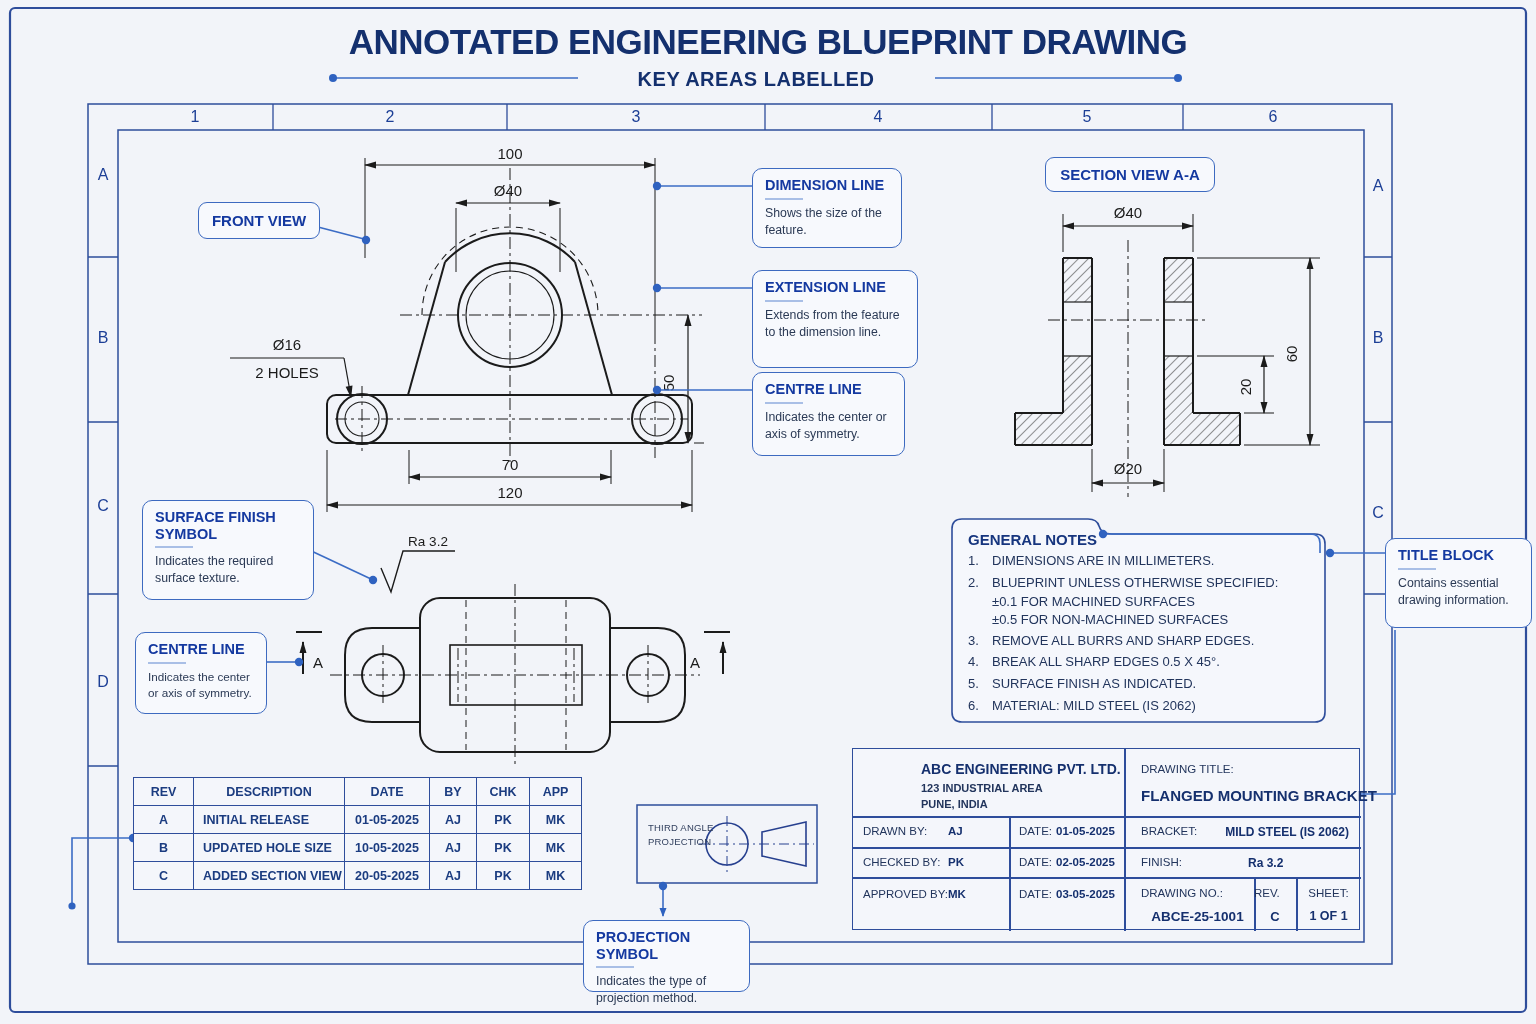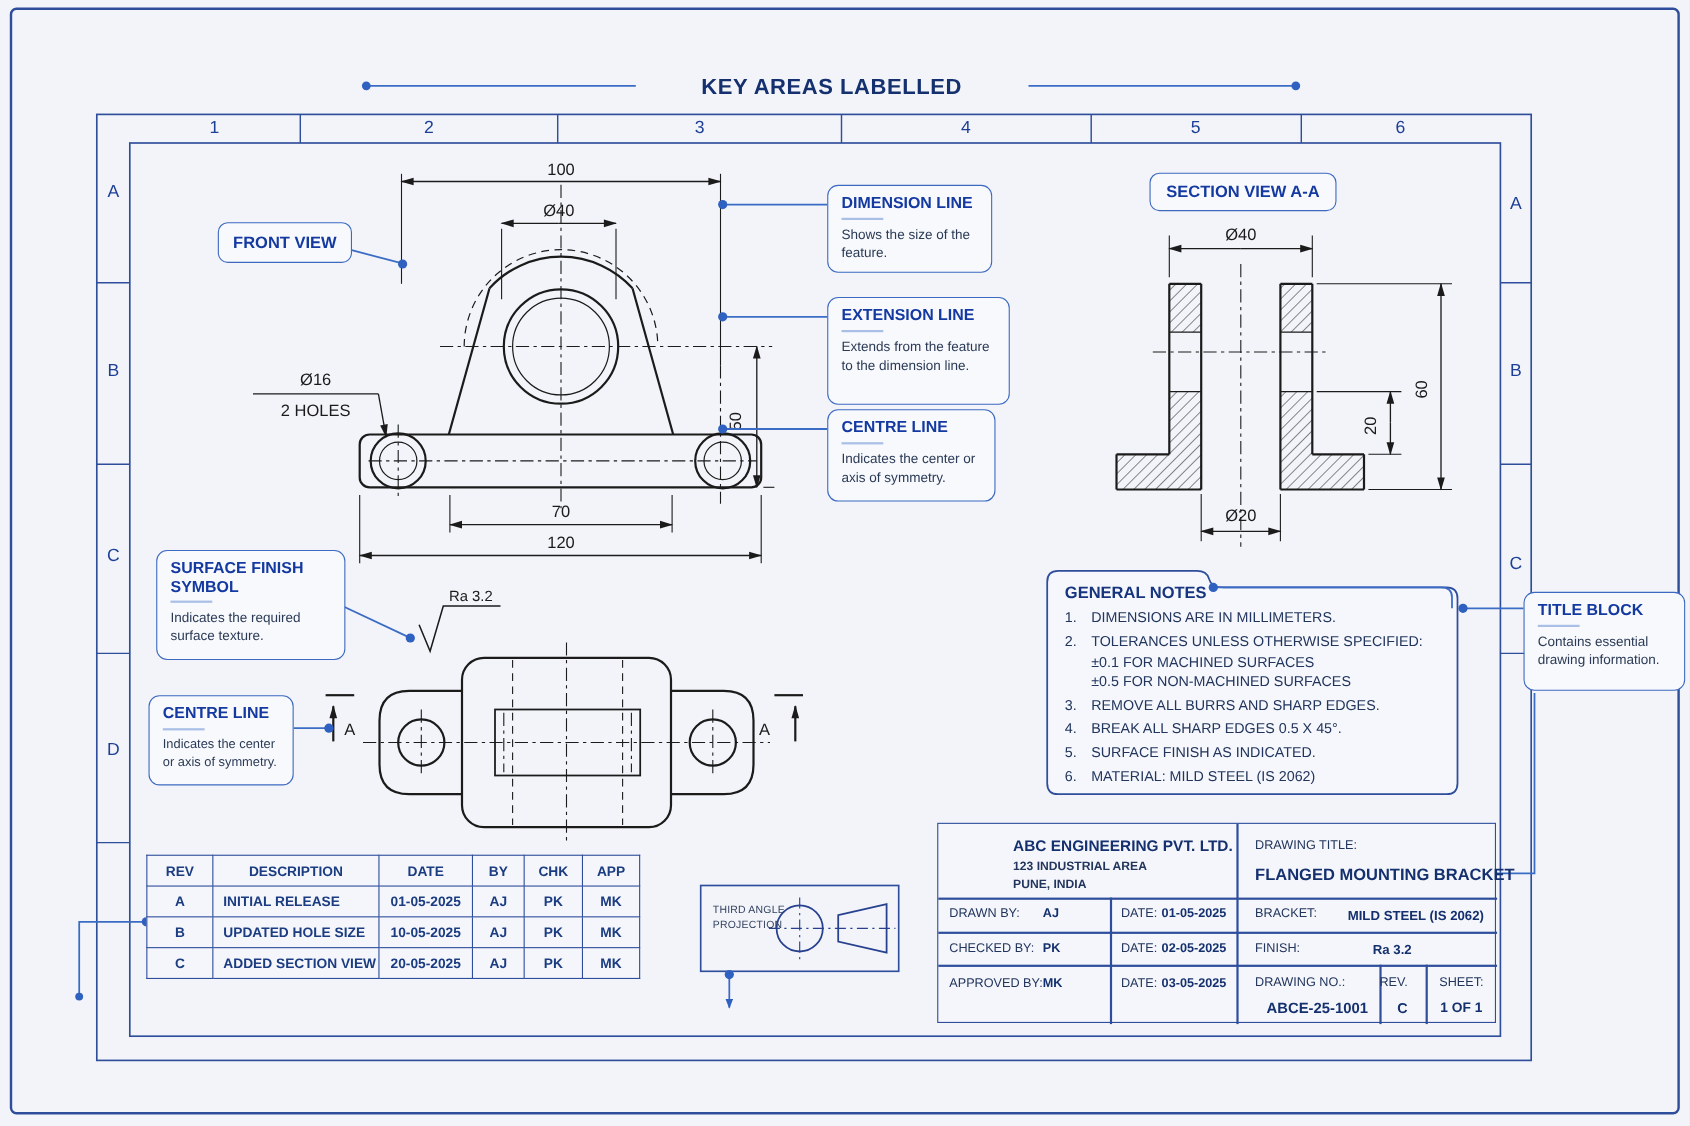--- a/index.html
+++ b/index.html
@@ -265,20 +265,21 @@
         <circle cx="133" cy="838" r="4.2"></circle>
         <circle cx="72" cy="906" r="3.6"></circle>
         <circle cx="663" cy="886" r="4.2"></circle>
         <circle cx="1103" cy="534" r="4.2"></circle>
         <circle cx="1330" cy="553" r="4.2"></circle>
         <circle cx="1357" cy="794" r="4.2"></circle>
       </g>
     </g>
   </svg>
 
+  <div class="t" style="left:768px;top:22px;transform:translateX(-50%);font-size:35px;font-weight:bold;color:#14306e;letter-spacing:-0.5px;z-index:2">ANNOTATED ENGINEERING BLUEPRINT DRAWING</div>
   <div class="t" style="left:756px;top:68px;transform:translateX(-50%);font-size:20px;font-weight:bold;color:#14306e;letter-spacing:0.5px;z-index:2">KEY AREAS LABELLED</div>
 
   <span class="gridlab" style="left:195px;top:117px">1</span>
   <span class="gridlab" style="left:390px;top:117px">2</span>
   <span class="gridlab" style="left:636px;top:117px">3</span>
   <span class="gridlab" style="left:878px;top:117px">4</span>
   <span class="gridlab" style="left:1087px;top:117px">5</span>
   <span class="gridlab" style="left:1273px;top:117px">6</span>
   <span class="gridlab" style="left:103px;top:175px">A</span>
   <span class="gridlab" style="left:103px;top:338px">B</span>
@@ -313,31 +314,36 @@
   <div class="co" style="left:142px;top:500px;width:172px;height:100px">
     <h3 style="white-space:normal">SURFACE FINISH SYMBOL</h3>
     <div class="ul"></div>
     <p>Indicates the required surface texture.</p>
   </div>
   <div class="co" style="left:135px;top:632px;width:132px;height:82px">
     <h3>CENTRE LINE</h3>
     <div class="ul"></div>
     <p style="font-size:11.7px">Indicates the center or axis of symmetry.</p>
   </div>
+  <div class="co" style="left:583px;top:920px;width:167px;height:72px">
+    <h3>PROJECTION SYMBOL</h3>
+    <div class="ul"></div>
+    <p>Indicates the type of projection method.</p>
+  </div>
   <div class="co" style="left:1385px;top:538px;width:147px;height:90px">
     <h3>TITLE BLOCK</h3>
     <div class="ul"></div>
     <p>Contains essential drawing information.</p>
   </div>
 
   <div class="notetx" style="left:968px;top:531px;font-size:15px;font-weight:bold;color:#16357e">GENERAL NOTES</div>
   <div class="notetx" style="left:968px;top:553px">1.</div>
   <div class="notetx" style="left:992px;top:553px">DIMENSIONS ARE IN MILLIMETERS.</div>
   <div class="notetx" style="left:968px;top:575px">2.</div>
-  <div class="notetx" style="left:992px;top:575px">TOLERANCES UNLESS OTHERWISE SPECIFIED:</div>
+  <div class="notetx" style="left:992px;top:575px">BLUEPRINT UNLESS OTHERWISE SPECIFIED:</div>
   <div class="notetx" style="left:992px;top:594px">±0.1 FOR MACHINED SURFACES</div>
   <div class="notetx" style="left:992px;top:612px">±0.5 FOR NON-MACHINED SURFACES</div>
   <div class="notetx" style="left:968px;top:633px">3.</div>
   <div class="notetx" style="left:992px;top:633px">REMOVE ALL BURRS AND SHARP EDGES.</div>
   <div class="notetx" style="left:968px;top:654px">4.</div>
   <div class="notetx" style="left:992px;top:654px">BREAK ALL SHARP EDGES 0.5 X 45°.</div>
   <div class="notetx" style="left:968px;top:676px">5.</div>
   <div class="notetx" style="left:992px;top:676px">SURFACE FINISH AS INDICATED.</div>
   <div class="notetx" style="left:968px;top:698px">6.</div>
   <div class="notetx" style="left:992px;top:698px">MATERIAL: MILD STEEL (IS 2062)</div>

